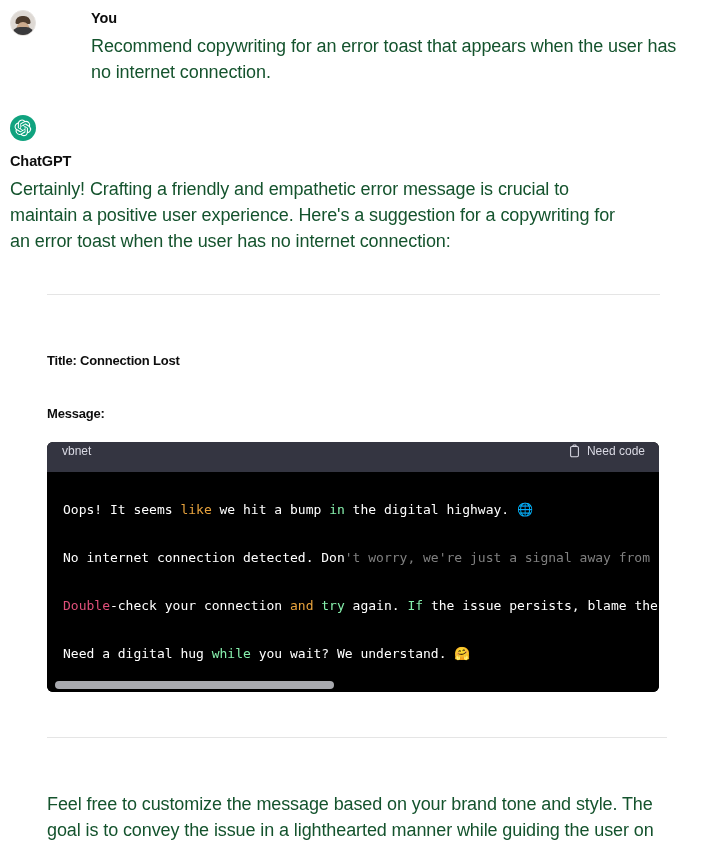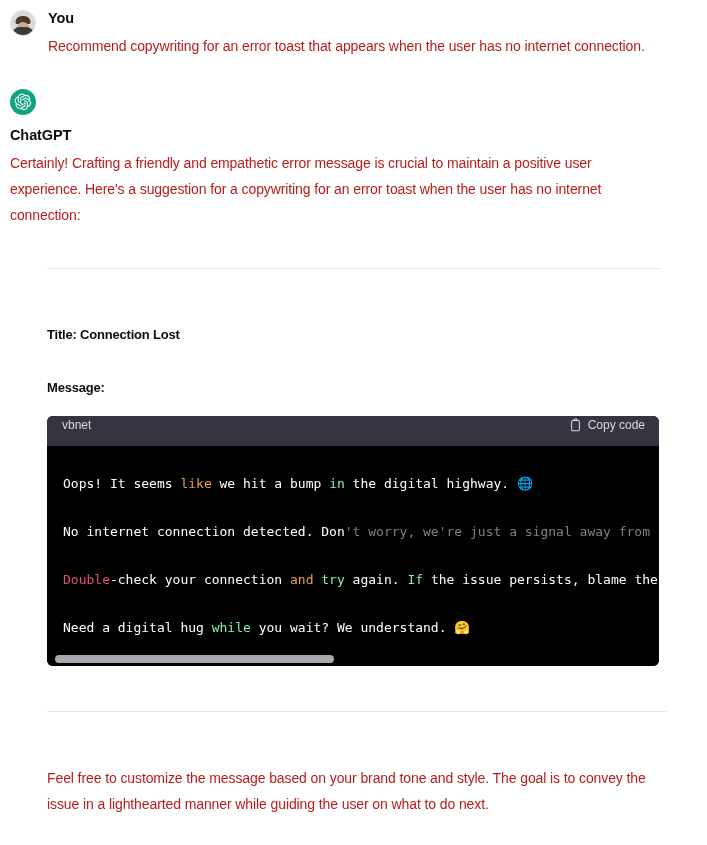--- a/index.html
+++ b/index.html
@@ -21,21 +21,21 @@
     width: 707px;
     padding: 0;
   }
 
   
   .msg {
     display: flex;
     align-items: flex-start;
     padding: 0 10px 0 10px;
   }
-  .msg-user { padding-top: 8px; }
+  .msg-user { padding-top: 8px; gap: 43px; }
   .msg-assistant { padding-top: 8px; }
 
   .avatar-col {
     width: 38px;
     flex: 0 0 38px;
     padding-top: 2px;
   }
 
   .avatar {
     width: 26px;
@@ -96,23 +96,23 @@
   .author {
     font-size: 14.5px;
     font-weight: bold;
     color: #0d0d0d;
     line-height: 20px;
     margin: 0 0 5px 0;
     letter-spacing: -0.1px;
   }
 
   p.para {
-    font-size: 14px;
+    font-size: 18px;
     line-height: 26px;
-    color: #b91c1c;
+    color: #14532d;
     margin: 0;
     letter-spacing: -0.1px;
   }
 
   .assistant-intro { max-width: 612px; }
 
   .divider {
     height: 1px;
     background: #e5e5e5;
     border: 0;
@@ -250,21 +250,21 @@
   <div class="code-block" style="margin-top:17px;">
     <div class="code-header">
       <span class="code-lang">vbnet</span>
       <button class="copy-btn">
         <span>
           <svg width="13" height="14" viewBox="0 0 16 17" fill="none" xmlns="http://www.w3.org/2000/svg" aria-hidden="true">
             <rect x="3.2" y="3.0" width="9.6" height="12.6" rx="1.6" stroke="#d9d9e3" stroke-width="1.3"></rect>
             <path d="M6 3.0V2.2a1.1 1.1 0 0 1 1.1-1.1h1.8A1.1 1.1 0 0 1 10 2.2V3.0" stroke="#d9d9e3" stroke-width="1.3" stroke-linecap="round"></path>
           </svg>
         </span>
-        <span>Copy code</span>
+        <span>Need code</span>
       </button>
     </div>
     <div class="code-scroll">
       <pre class="code"><code id="code-target"><span><span>Oops! It seems </span><span class="kw-orange">like</span><span> we hit a bump </span><span class="kw-blue">in</span><span> the digital highway. 🌐</span></span>
 <span><span>No internet connection detected. Don</span><span class="str-gray">'t worry, we're just a signal away from reconnecting.</span></span>
 <span><span class="kw-pink">Double</span><span>-check your connection </span><span class="kw-orange">and</span><span> </span><span class="kw-blue">try</span><span> again. </span><span class="kw-blue">If</span><span> the issue persists, blame the Wi-Fi gremlins.</span></span>
 <span><span>Need a digital hug </span><span class="kw-blue">while</span><span> you wait? We understand. 🤗</span></span></code></pre>
     </div>
     <div class="scrollbar-track">
       <div class="scrollbar-thumb"></div>

